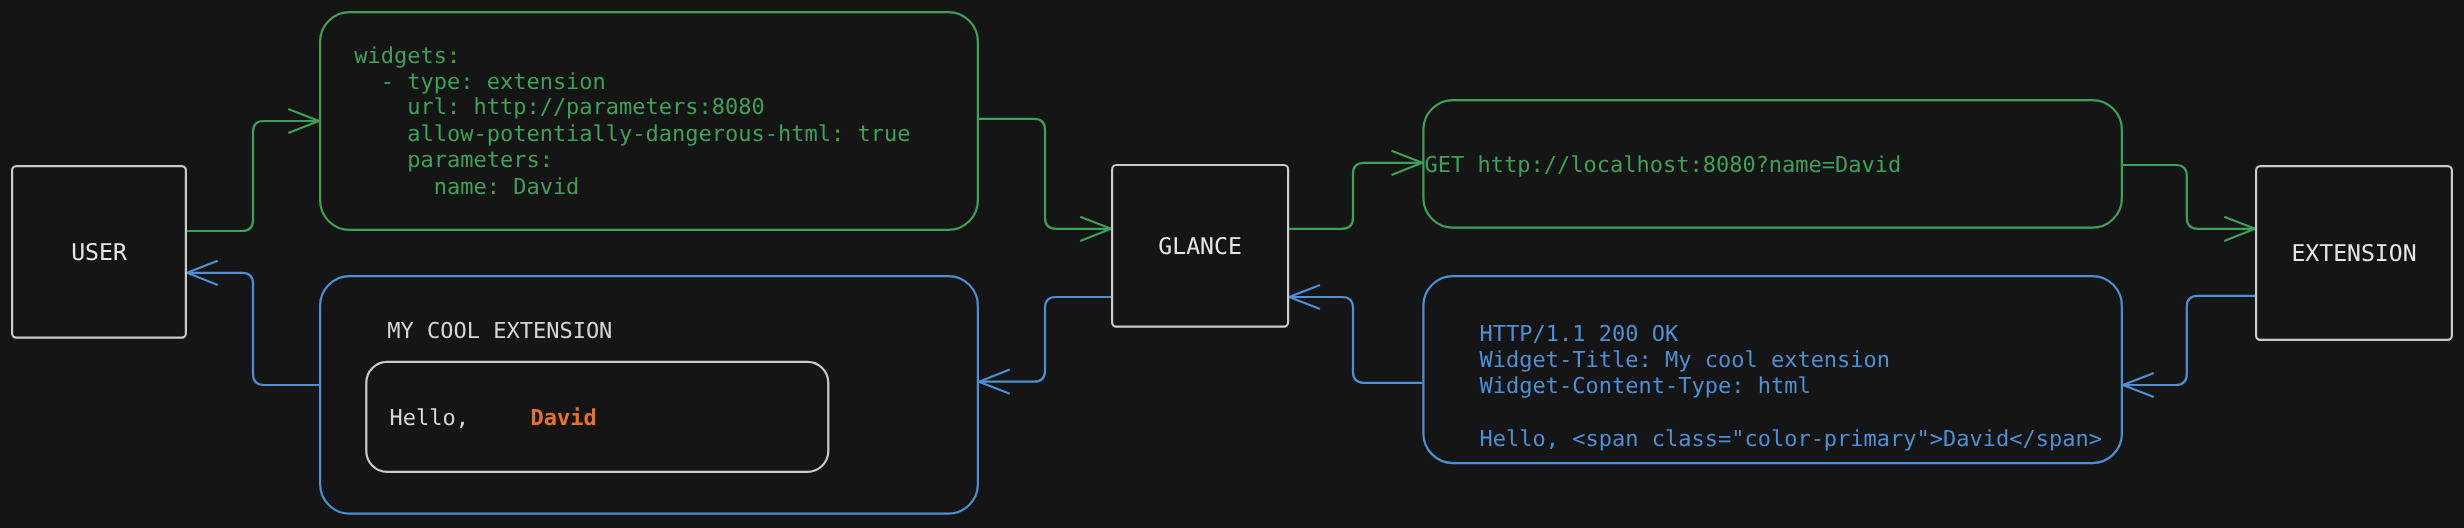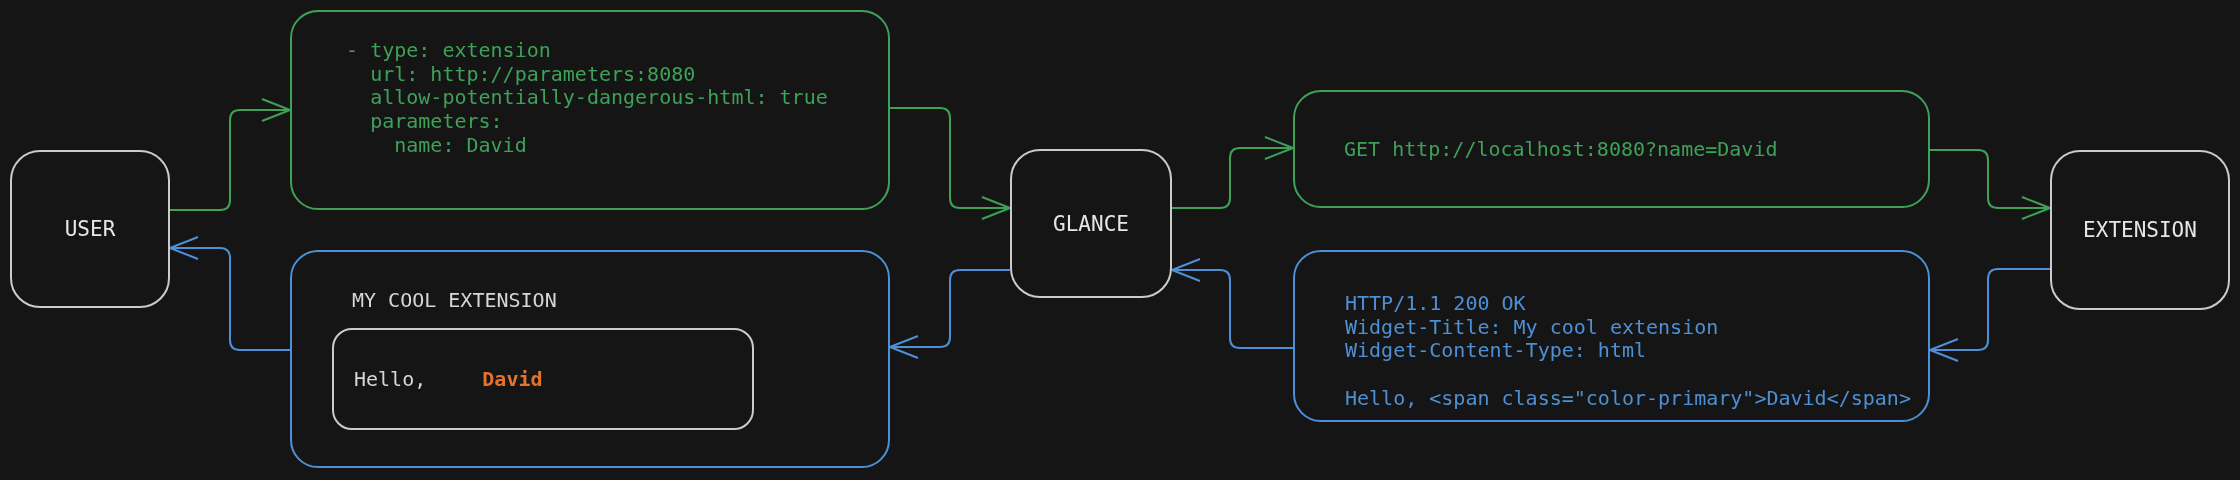--- a/index.html
+++ b/index.html
@@ -28,21 +28,21 @@
     fill: none;
     stroke-width: 2;
     stroke-linejoin: round;
   }
   #connector-layer path.green-line { stroke: var(--green); }
   #connector-layer path.blue-line  { stroke: var(--blue); }
 
   .node {
     position: absolute;
     border: 2px solid var(--node_border);
-    border-radius: 30px;
+    border-radius: 5px;
     display: flex; align-items: center; justify-content: center;
     color: var(--node_text);
     font-size: 21px;
   }
   #user-node      { left: 10px;   top: 150px; width: 160px; height: 158px; }
   #glance-node    { left: 1010px; top: 149px; width: 162px; height: 149px; }
   #extension-node { left: 2050px; top: 150px; width: 180px; height: 160px; }
 
   .msg-box {
     position: absolute;
@@ -57,21 +57,20 @@
   }
   #config-box {
     left: 290px; top: 10px; width: 600px; height: 200px;
     border-color: var(--green); color: var(--green);
     padding: 27px 0 0 30px;
   }
   #request-box {
     left: 1293px; top: 90px; width: 637px; height: 118px;
     border-color: var(--green); color: var(--green);
     display: flex; align-items: center;
-    padding-left: 49px;
     white-space: pre;
   }
   #response-box {
     left: 1293px; top: 250px; width: 637px; height: 172px;
     border-color: var(--blue); color: var(--blue);
     padding: 40px 0 0 50px;
   }
   #widget-box {
     left: 290px; top: 250px; width: 600px; height: 218px;
     border-color: var(--blue);
@@ -125,20 +124,21 @@
   <span>USER</span>
 </div>
 <div class="node" id="glance-node">
   <span>GLANCE</span>
 </div>
 <div class="node" id="extension-node">
   <span>EXTENSION</span>
 </div>
 
 <div class="msg-box" id="config-box">
+  <div class="code-line">widgets:</div>
   <div class="code-line">  - type: extension</div>
   <div class="code-line">    url: http://parameters:8080</div>
   <div class="code-line">    allow-potentially-dangerous-html: true</div>
   <div class="code-line">    parameters:</div>
   <div class="code-line">      name: David</div>
 </div>
 
 <div class="msg-box" id="request-box">
   <span>GET http://localhost:8080?name=David</span>
 </div>

